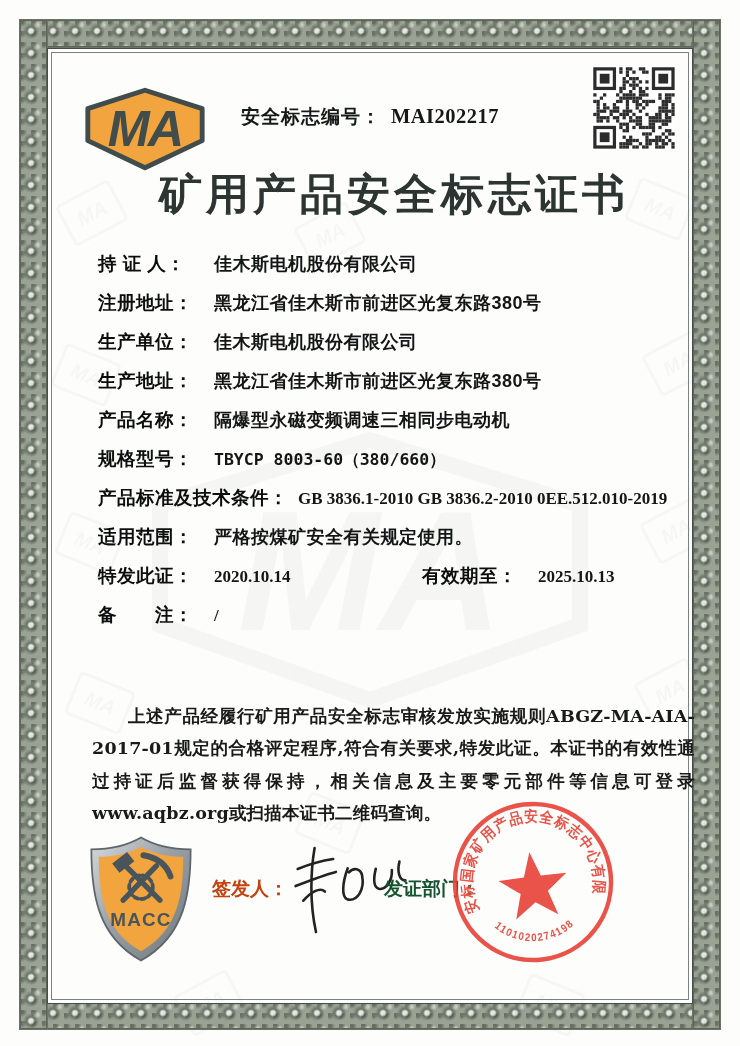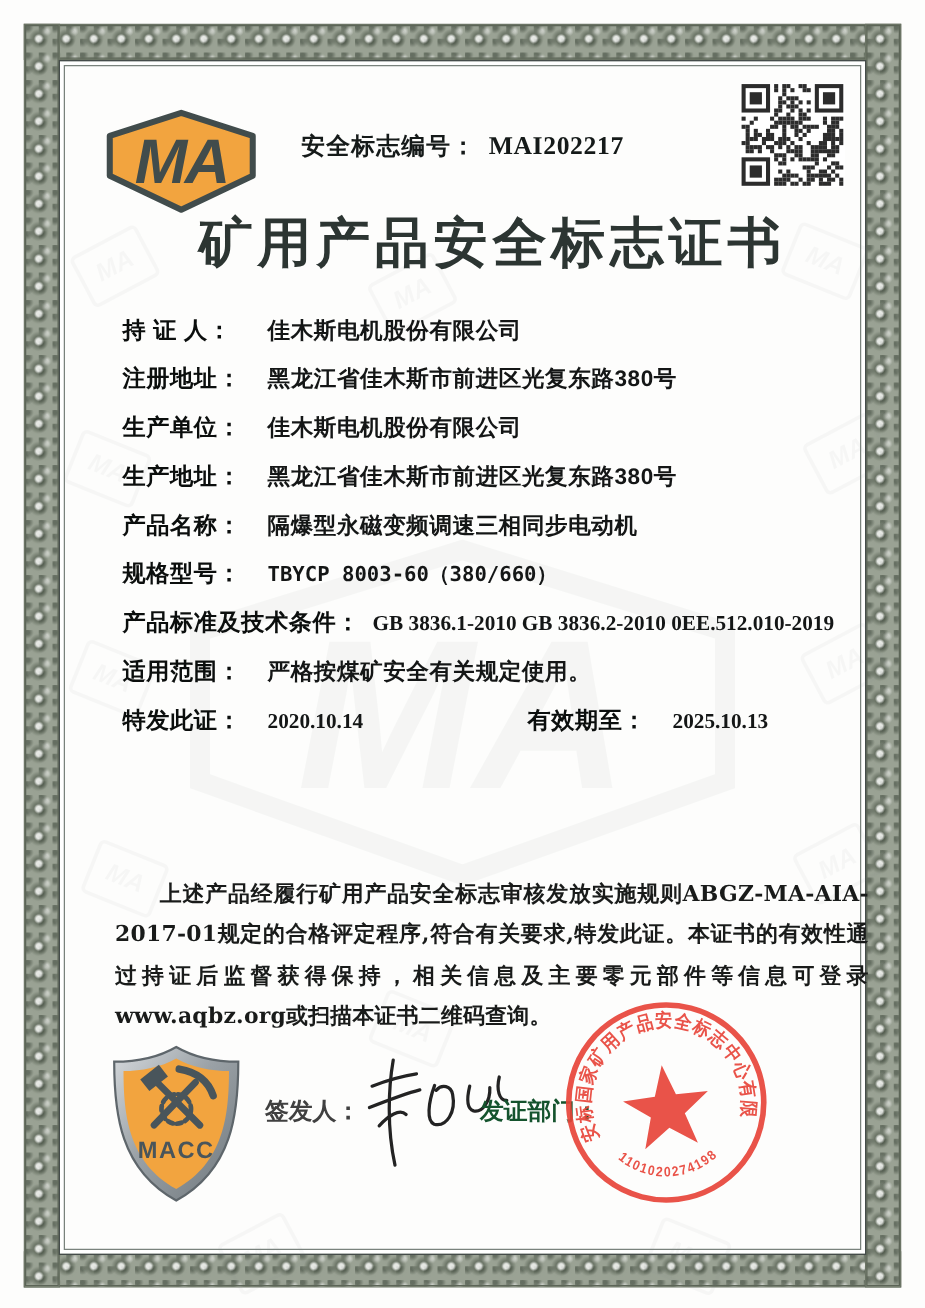--- a/index.html
+++ b/index.html
@@ -79,21 +79,21 @@
   
   .statement{
     position:absolute;left:92px;right:45px;top:700px;
     font-family:"DejaVu Serif","Liberation Serif",serif;
     font-size:17.5px;font-weight:700;color:#191b1a;line-height:1.85;
     text-indent:2.05em;text-align:justify;letter-spacing:.2px;
   }
 
   
   .macc-badge{position:absolute;left:80px;top:834px;width:122px;height:130px;}
-  .signer-label{position:absolute;left:212px;top:876px;font-size:19px;font-weight:800;color:#404040;}
+  .signer-label{position:absolute;left:212px;top:876px;font-size:19px;font-weight:800;color:#c2410c;}
   .signature{position:absolute;left:287px;top:838px;width:135px;height:110px;transform:rotate(-3deg);}
   .issuer-label{position:absolute;left:384px;top:876px;font-size:19px;font-weight:800;color:#14532d;}
   .seal{position:absolute;left:449px;top:798px;width:168px;height:168px;transform:rotate(-7deg);opacity:.92;}
 </style>
 </head>
 <body>
 
 <div class="cert">
 
   <div class="band top"></div>
@@ -396,20 +396,24 @@
     <div class="row">
       <span class="lbl">适用范围：</span>
       <span class="val">严格按煤矿安全有关规定使用。</span>
     </div>
     <div class="row dates">
       <span class="lbl">特发此证：</span>
       <span class="val times">2020.10.14</span>
       <span class="lbl lbl2">有效期至：</span>
       <span class="val times">2025.10.13</span>
     </div>
+    <div class="row">
+      <span class="lbl">备　　注：</span>
+      <span class="val times">/</span>
+    </div>
   </div>
 
   <div class="statement">上述产品经履行矿用产品安全标志审核发放实施规则ABGZ-MA-AIA-2017-01规定的合格评定程序,符合有关要求,特发此证。本证书的有效性通过持证后监督获得保持，相关信息及主要零元部件等信息可登录www.aqbz.org或扫描本证书二维码查询。</div>
 
   <svg class="macc-badge" viewBox="0 0 100 110">
     <defs>
       <linearGradient id="metal" x1="0" y1="0" x2="1" y2="1">
         <stop offset="0" stop-color="#d6dadd"></stop>
         <stop offset=".45" stop-color="#9aa1a6"></stop>
         <stop offset="1" stop-color="#6f777c"></stop>

